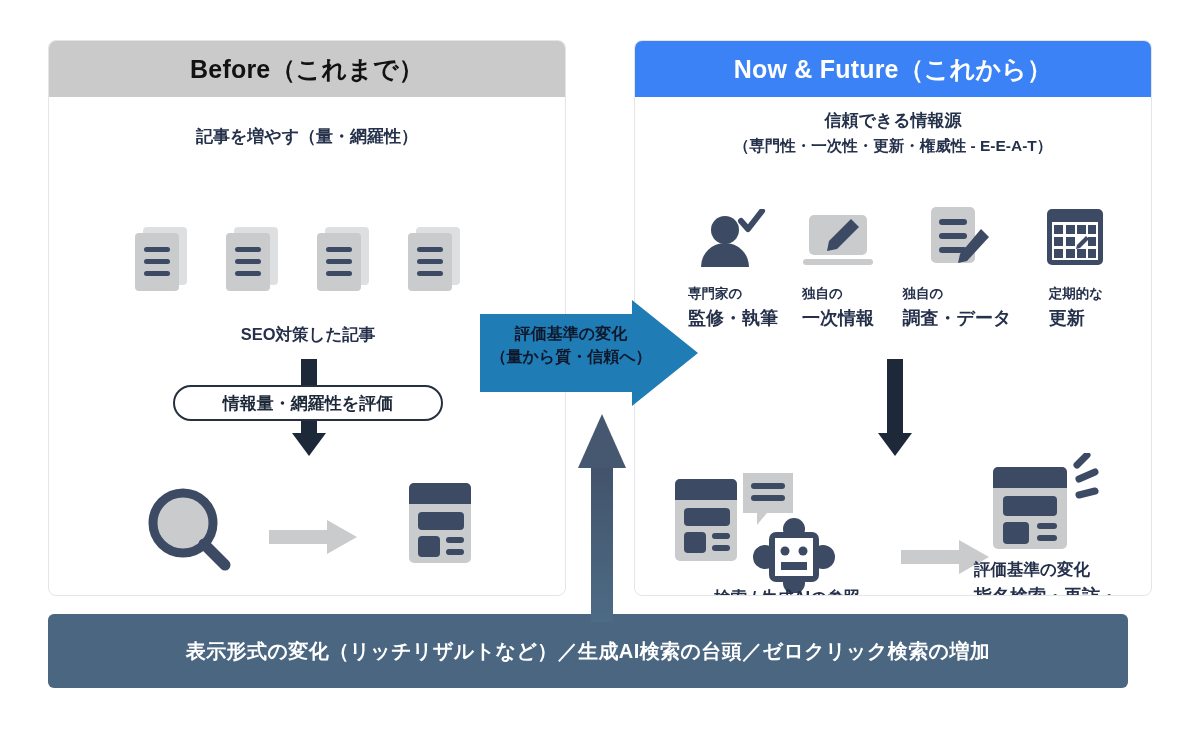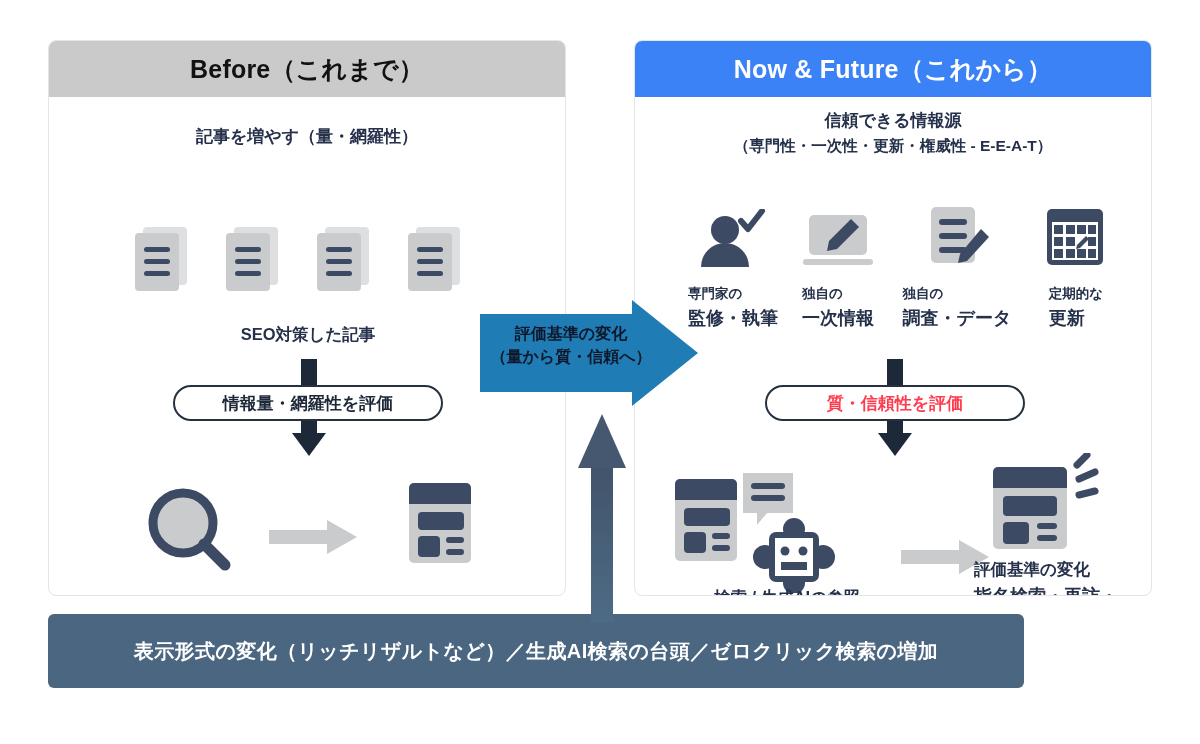--- a/index.html
+++ b/index.html
@@ -114,21 +114,21 @@
     font-size: 16px;
     font-weight: bold;
     line-height: 1.45;
   }
 
   
   .bottom-bar {
     position: absolute;
     left: 48px;
     top: 614px;
-    width: 976px;
+    width: 1080px;
     height: 74px;
     background: #4a6680;
     border-radius: 6px;
     display: flex;
     align-items: center;
     justify-content: center;
     color: #ffffff;
     font-size: 20px;
     font-weight: bold;
     letter-spacing: .4px;
@@ -296,21 +296,20 @@
         <span class="sub">更新</span>
       </div>
 
       <div class="varrow" style="left:239px; top:262px;">
         <svg width="42" height="100" viewBox="0 0 42 100" aria-hidden="true">
           <rect x="13" y="0" width="16" height="78" fill="#1d2838"></rect>
           <polygon points="4,74 38,74 21,97" fill="#1d2838"></polygon>
         </svg>
       </div>
 
-      <div class="pill pill-red" style="left:130px; top:288px; width:260px;">質・信頼性を評価</div>
 
       <div class="icon" style="left:38px; top:370px;">
         <svg width="130" height="110" viewBox="0 0 130 110" aria-hidden="true">
           <rect x="2" y="12" width="62" height="82" rx="5" fill="#c9cbcd"></rect>
           <path d="M2 17a5 5 0 0 1 5-5h52a5 5 0 0 1 5 5v16H2z" fill="#3c4a63"></path>
           <rect x="11" y="41" width="46" height="18" rx="4" fill="#3c4a63"></rect>
           <rect x="11" y="65" width="22" height="21" rx="4" fill="#3c4a63"></rect>
           <rect x="39" y="66" width="18" height="6" rx="3" fill="#3c4a63"></rect>
           <rect x="39" y="78" width="18" height="6" rx="3" fill="#3c4a63"></rect>
           <path d="M70 6h50v40H94l-10 12v-12H70z" fill="#c9cbcd"></path>

